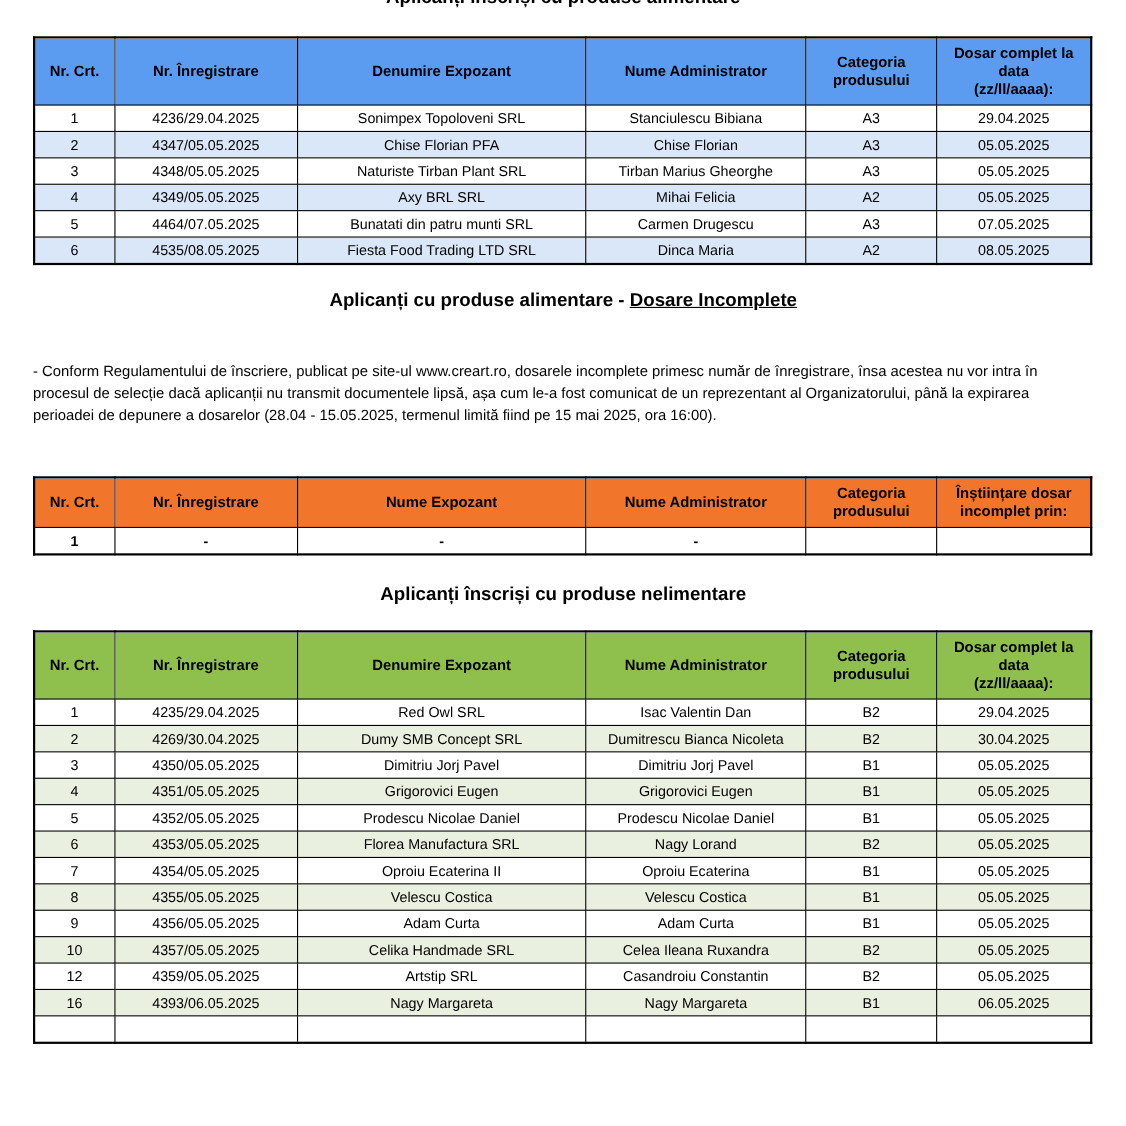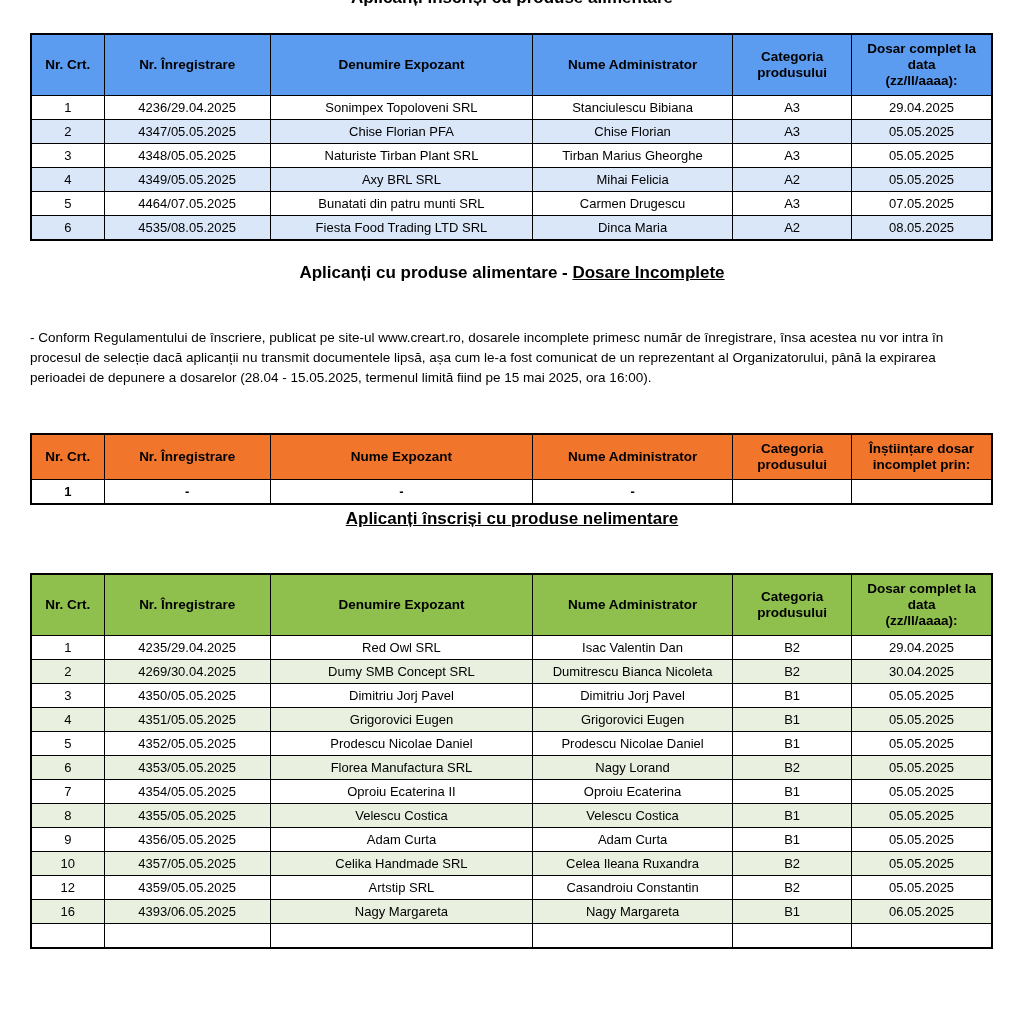--- a/index.html
+++ b/index.html
@@ -9,21 +9,21 @@
   }
   .title-clipped {
     position:absolute; top:-12px; left:0; width:1024px;
     text-align:center; font-size:17px; font-weight:bold; line-height:20px;
   }
   .section-heading {
     position:absolute; left:0; width:1024px;
     text-align:center; font-size:17px; font-weight:bold; line-height:22px;
   }
   .heading-incomplete { top:262px; }
-  .heading-nonfood   { top:508px;text-decoration:underline; }
+  .heading-nonfood   { top:529px; }
   .underlined { text-decoration:underline; }
   .notes {
     position:absolute; top:315px; left:30px; width:963px;
     font-size:13.5px; line-height:20px;margin-top:13px;
   }
   .notes p { margin:0 0 6px 0; }
   table.doc-table {
     position:absolute; left:30px; width:963px;
     border-collapse:collapse; table-layout:fixed;
     border:2px solid #000;

